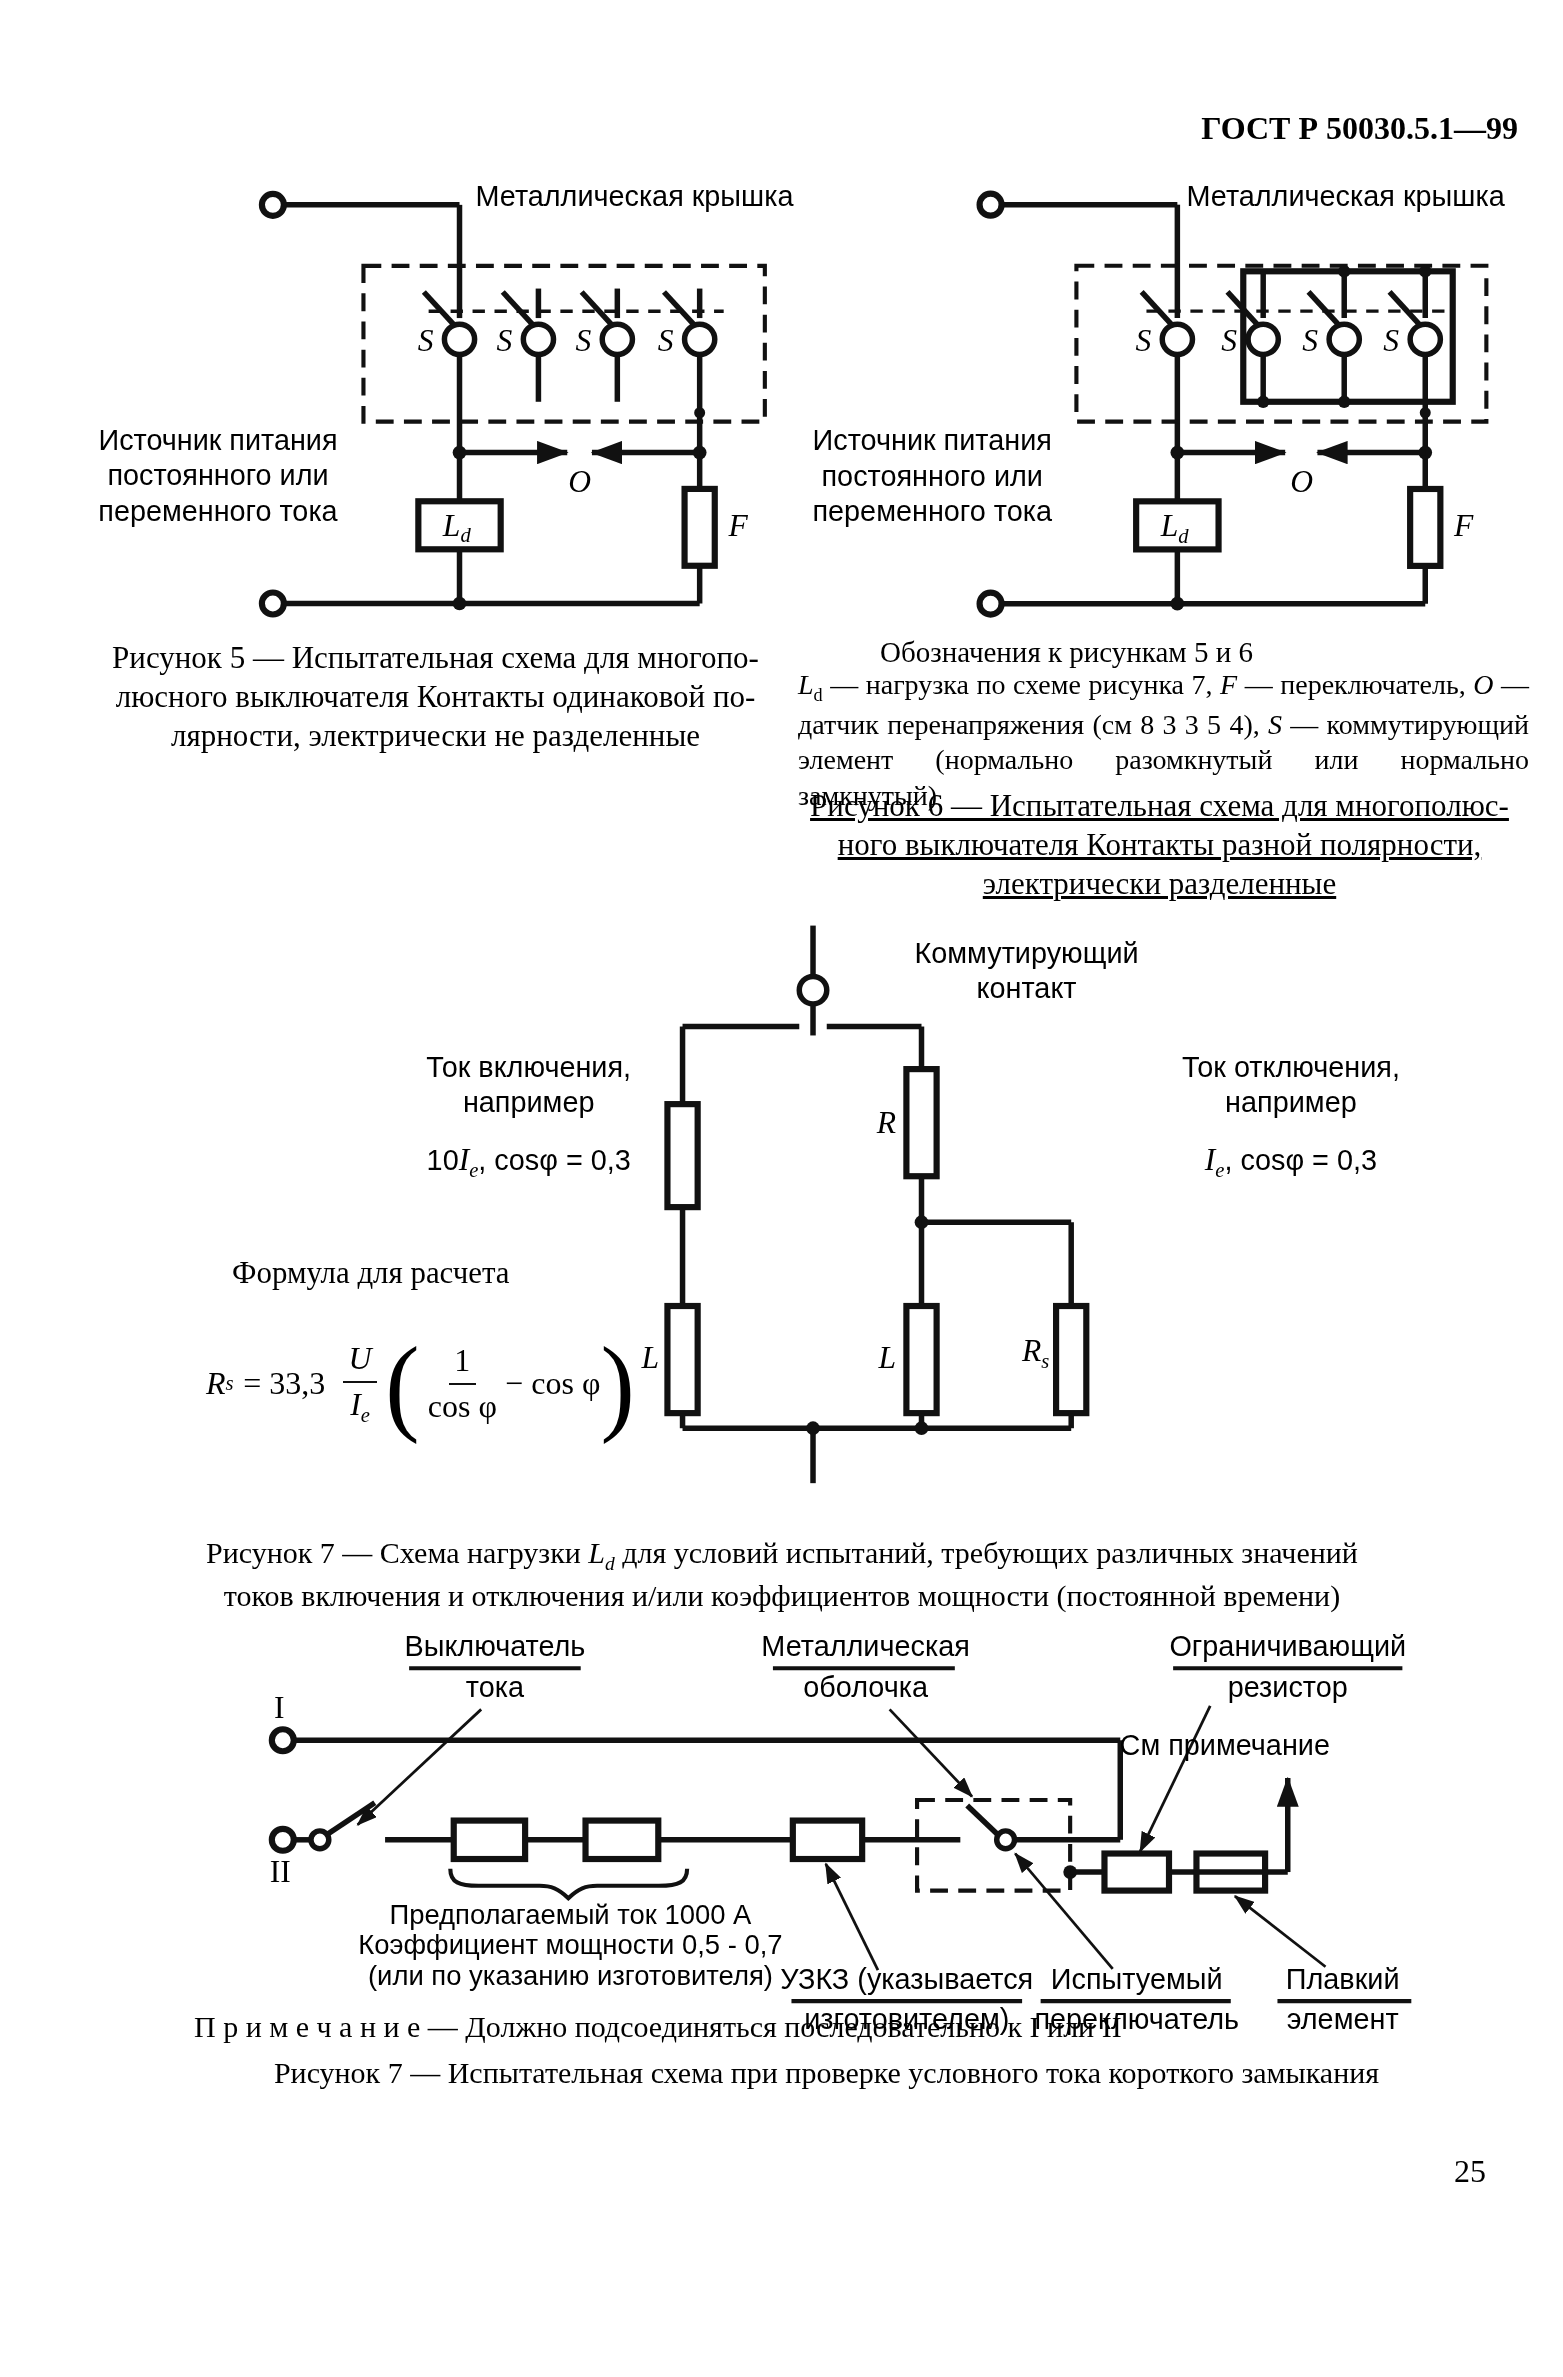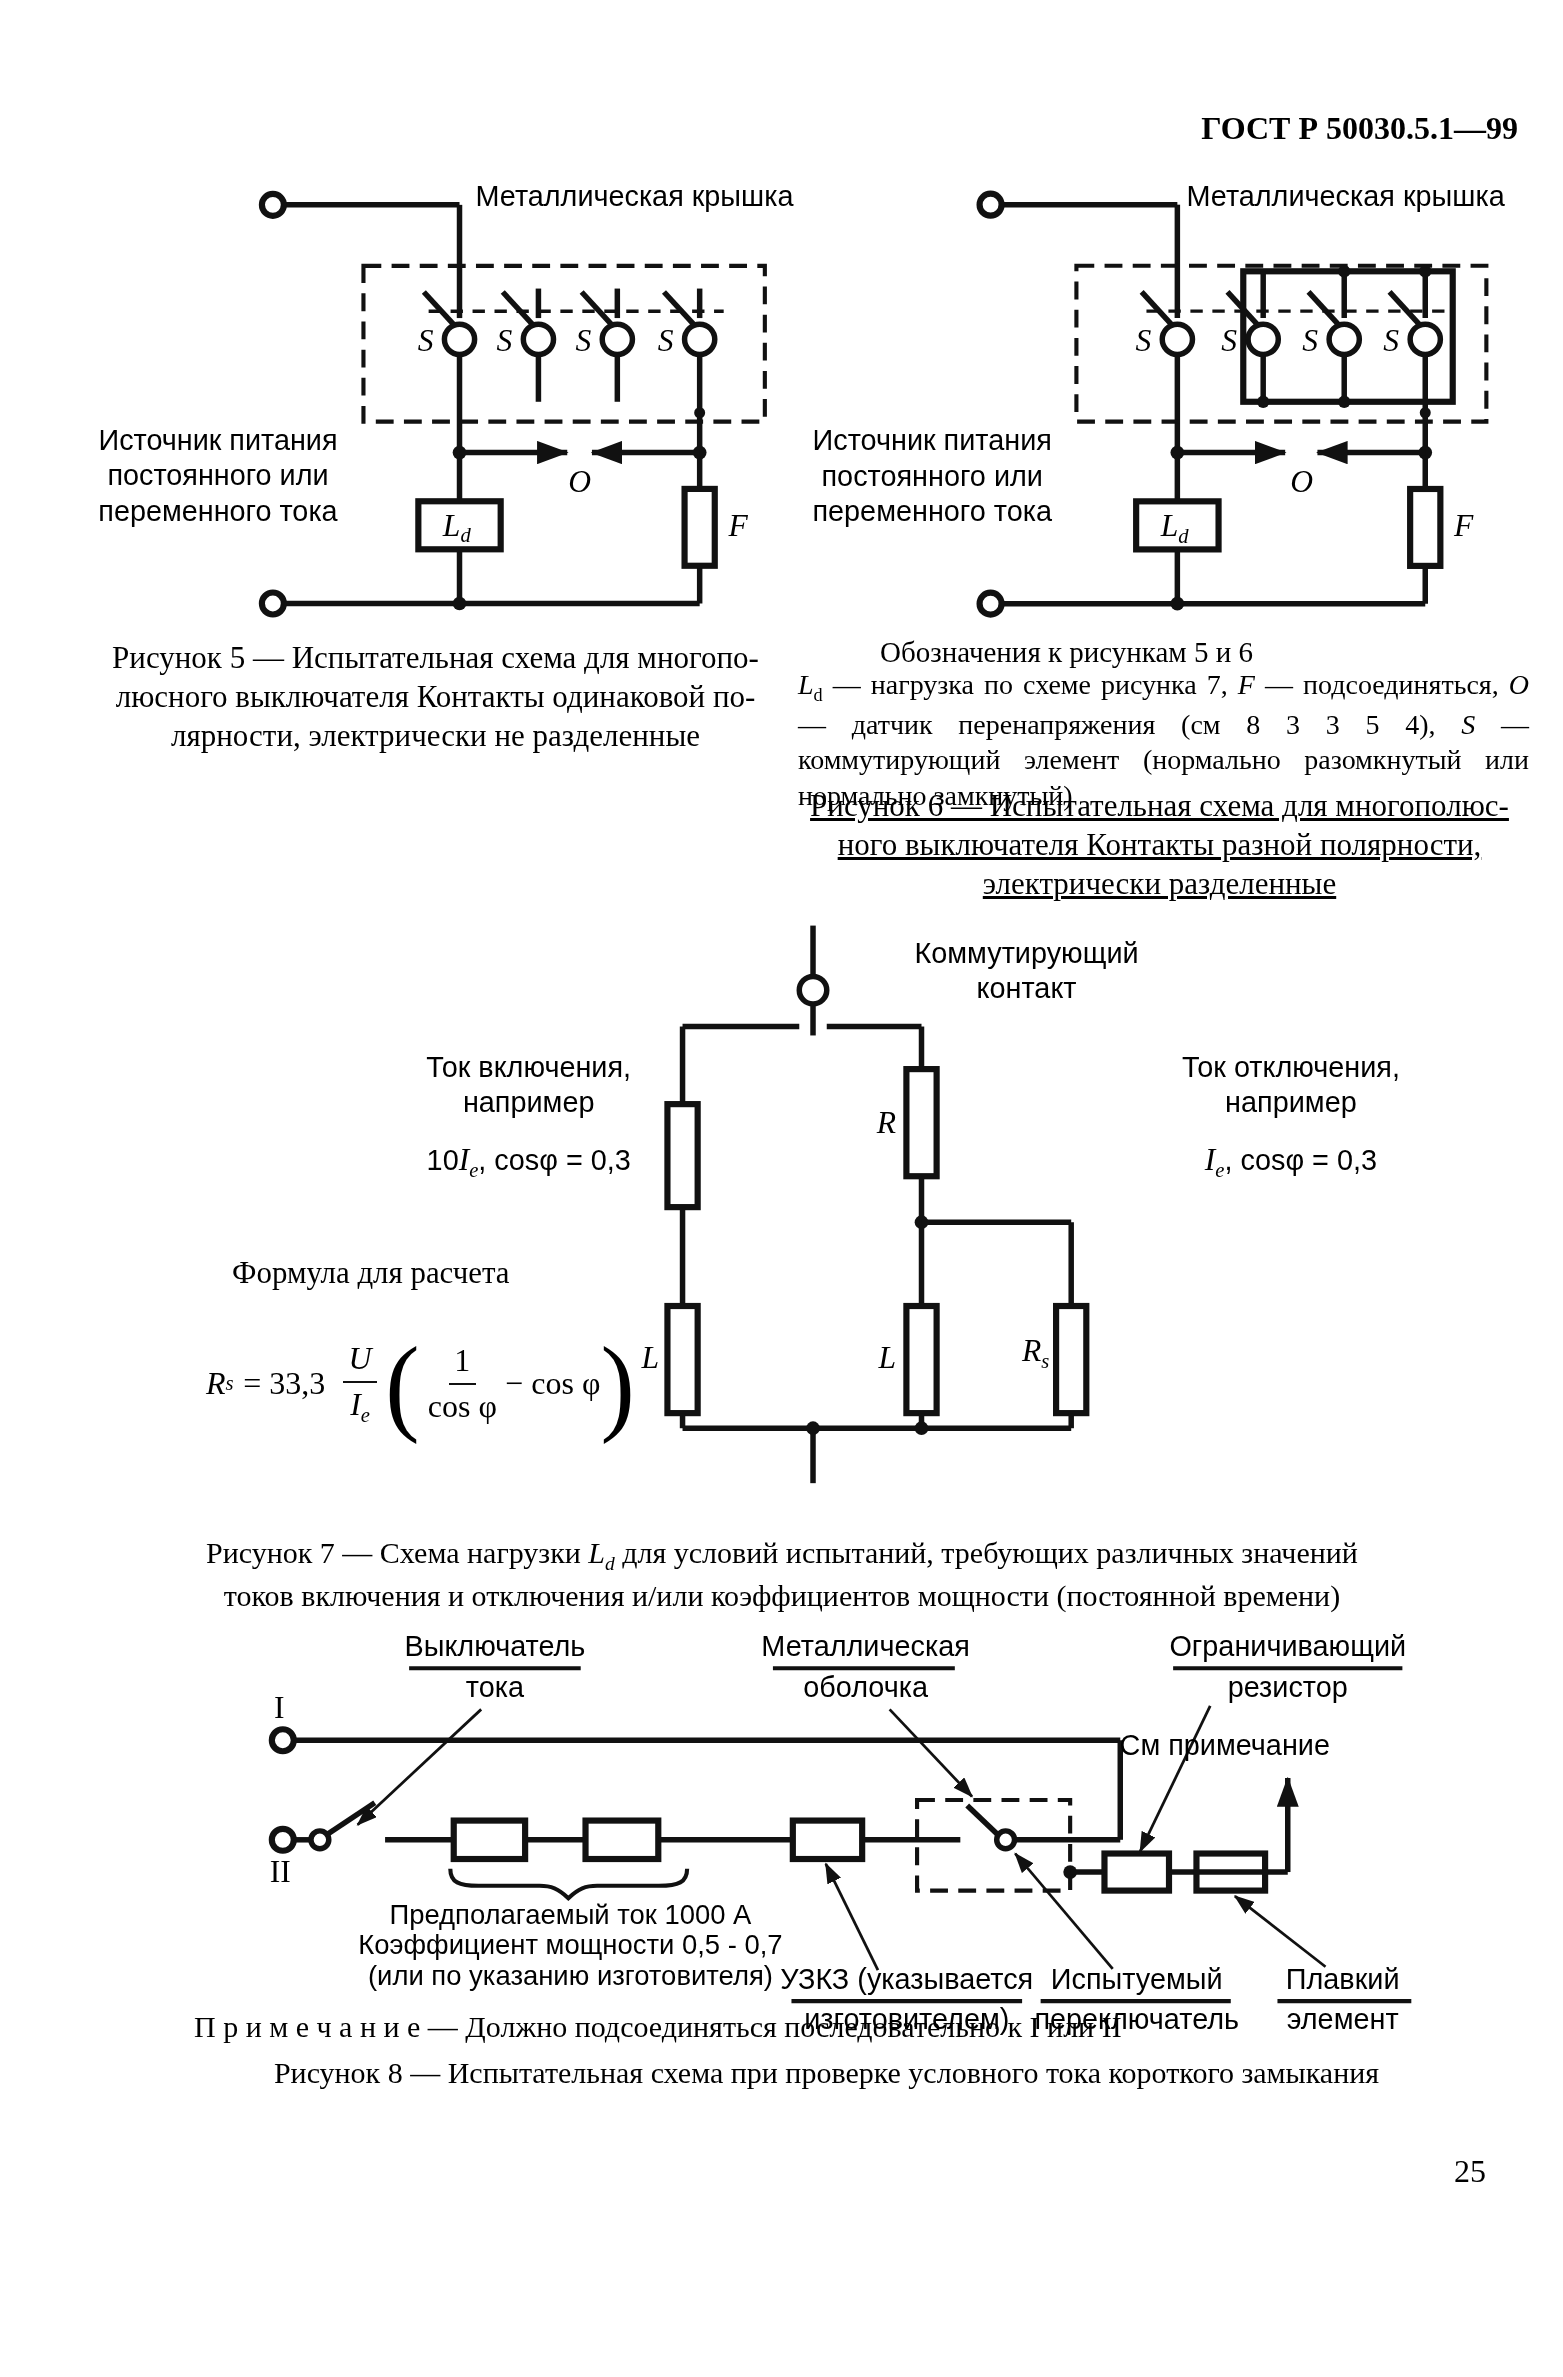--- a/index.html
+++ b/index.html
@@ -188,21 +188,21 @@
   </svg>
 
   <div class="abs cap" style="left:89px;top:638px;width:693px;">
     <div>Рисунок 5 — Испытательная схема для многопо-</div>
     <div>люсного выключателя  Контакты одинаковой по-</div>
     <div>лярности, электрически не разделенные</div>
   </div>
 
   <div class="abs legend-title" style="left:798px;top:636px;width:731px;font-family:Liberation Serif, serif;">Обозначения к рисункам 5 и 6</div>
   <div class="abs legend-body" style="left:798px;top:667px;width:731px;">
-    <span class="it">L</span><sub>d</sub><span> — нагрузка по схеме рисунка 7, </span><span class="it">F</span><span> — подсоединяться, </span><span class="it">O</span><span> — датчик перенапряжения (см  8 3 3 5 4), </span><span class="it">S</span><span> — коммутирующий элемент (нормально разомкнутый или нормально замкнутый)</span>
+    <span class="it">L</span><sub>d</sub><span> — нагрузка по схеме рисунка 7, </span><span class="it">F</span><span> — переключатель, </span><span class="it">O</span><span> — датчик перенапряжения (см  8 3 3 5 4), </span><span class="it">S</span><span> — коммутирующий элемент (нормально разомкнутый или нормально замкнутый)</span>
   </div>
 
   <div class="abs cap" style="left:788px;top:786px;width:743px;text-decoration:underline;">
     <div>Рисунок 6 — Испытательная схема для многополюс-</div>
     <div>ного выключателя  Контакты разной полярности,</div>
     <div>электрически разделенные</div>
   </div>
 
   <svg style="left:206px;top:920px;" width="1236" height="577" viewBox="0 0 1800 840">
 
@@ -368,18 +368,18 @@
       <text class="dlabel" x="1625" y="527" text-anchor="middle">Плавкий</text>
       <line class="thin" style="stroke-width:6;" x1="1530" y1="545" x2="1725" y2="545"></line>
       <text class="dlabel" x="1625" y="585" text-anchor="middle">элемент</text>
     </g>
   </svg>
 
   <div class="abs note note-body" style="left:194px;top:2010px;width:1249px;">
     <span>П р и м е ч а н и е — </span><span>Должно подсоединяться последовательно к I или II</span>
   </div>
 
-  <div class="abs cap" style="left:89px;top:2054px;width:1475px;font-size:30px;">Рисунок 8 — Испытательная схема при проверке условного тока короткого замыкания</div>
+  <div class="abs cap" style="left:89px;top:2054px;width:1475px;font-size:30px;">Рисунок 7 — Испытательная схема при проверке условного тока короткого замыкания</div>
 
   <div class="abs pagenum" style="left:1454px;top:2113px;">25</div>
 
 </div>
 
 
 </body></html>

